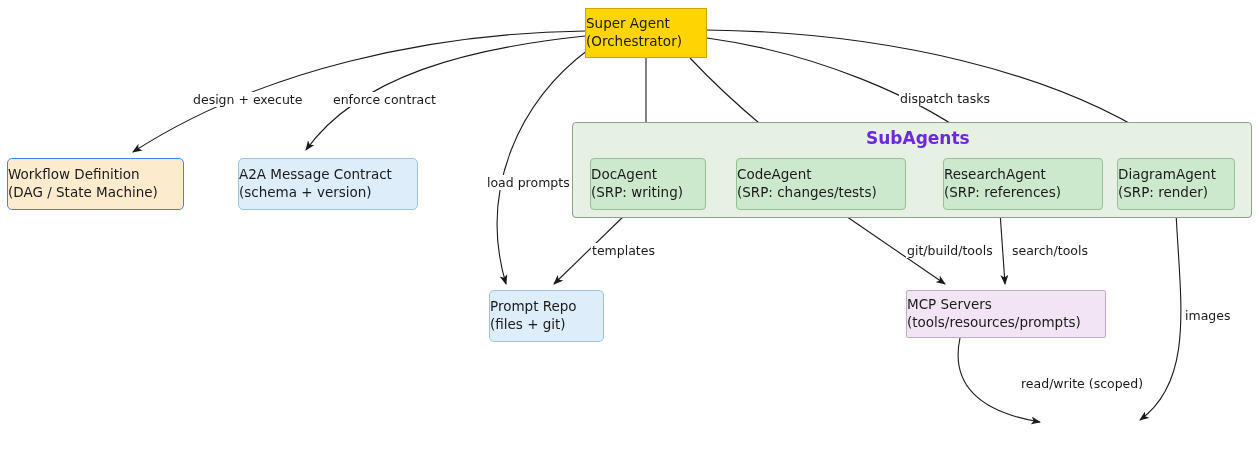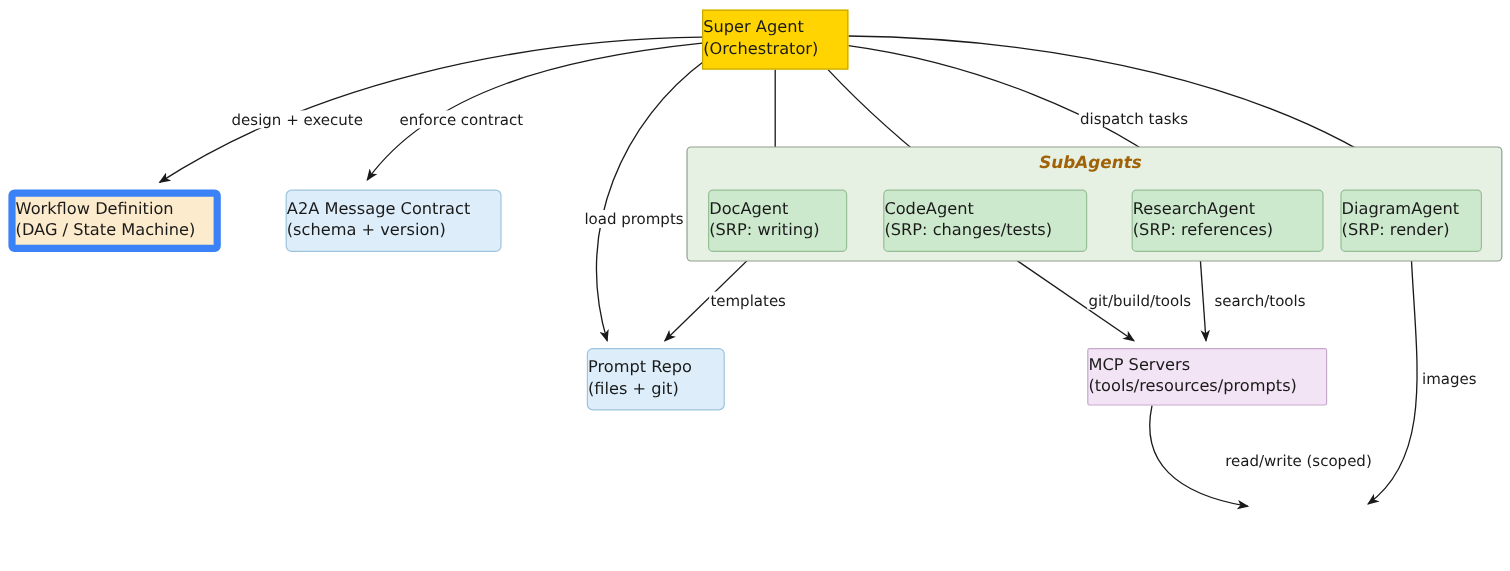--- a/index.html
+++ b/index.html
@@ -41,21 +41,21 @@
     display: block;
     white-space: nowrap;
   }
   .node-orchestrator {
     background: #ffd400;
     border: 1px solid #c9a800;
     border-radius: 0px;
   }
   .node-yellow {
     background: #fdebcd;
-    border: 6px solid #3b82f6;
+    border: 1px solid #3b82f6;
     border-radius: 5px;
   }
   .node-blue {
     background: #ddeefa;
     border: 1px solid #9dc3dd;
     border-radius: 5px;
     margin-left: 20px;
   }
   .node-green {
     background: #cde9cd;
@@ -70,26 +70,25 @@
   .cluster {
     position: absolute;
     box-sizing: border-box;
     background: #e6f1e3;
     border: 1px solid #8f9f8f;
     border-radius: 4px;
     z-index: 1;
   }
   .cluster-title {
     position: absolute;
-    font-size: 14px;
+    font-size: 17px;
     font-weight: bold;
-    color: #a16207;
+    color: #6d28d9;
     z-index: 4;
     white-space: nowrap;
-    font-style: italic;
   }
   .edge-label {
     position: absolute;
     font-size: 12.5px;
     color: #1a1a1a;
     background: #ffffff;
     white-space: nowrap;
     z-index: 5;
     padding: 0 1px;
   }

